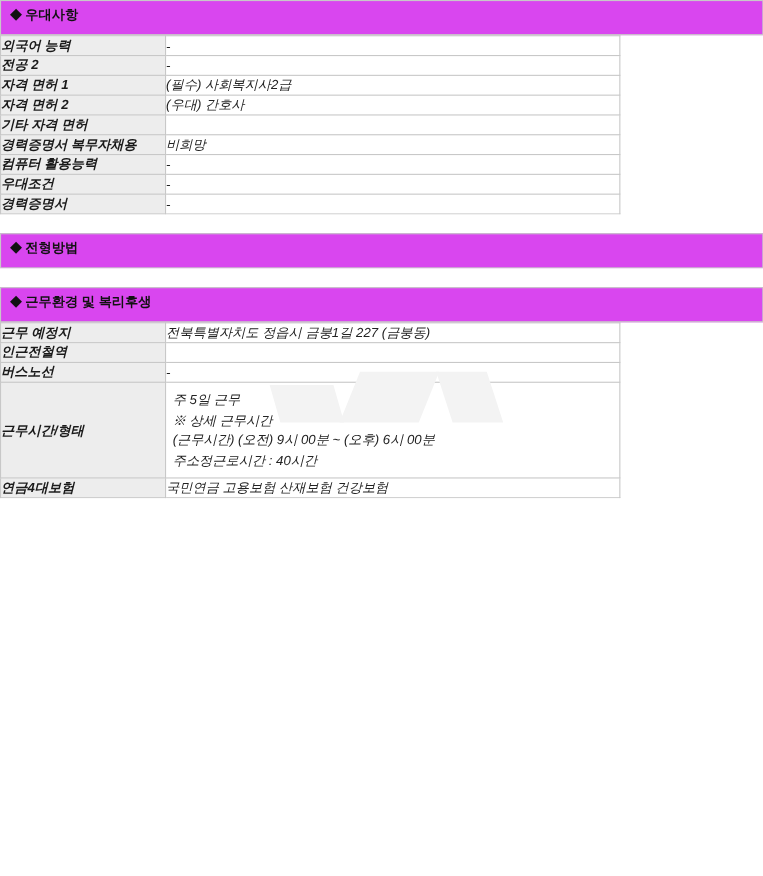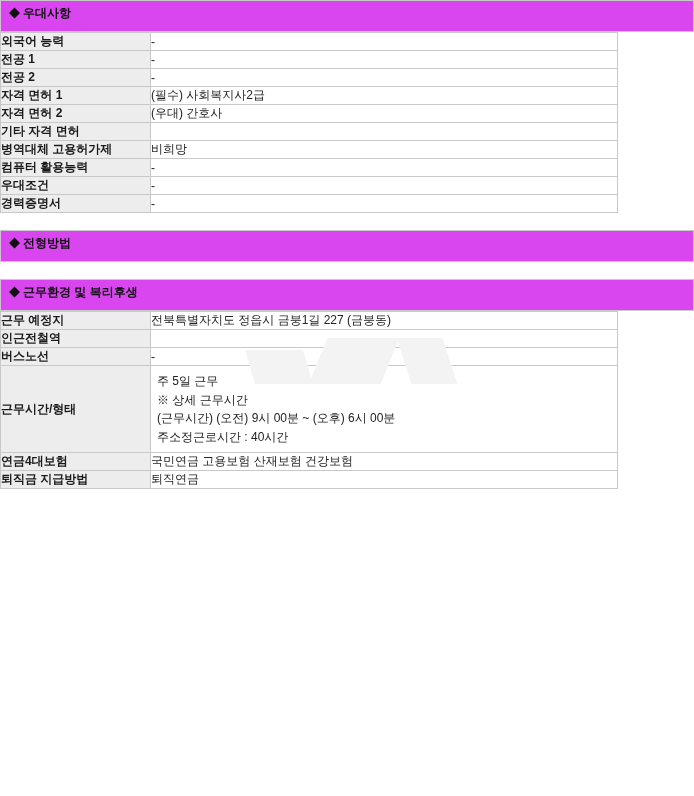--- a/index.html
+++ b/index.html
@@ -32,22 +32,23 @@
     font-weight: bold;
     font-size: 12px;
     color: #111111;
   }
   .diamond {
     font-size: 11px;
     margin-right: 3px;
   }
   table.grid {
     border-collapse: collapse;
-    width: 618px;
+    width: 564px;
     table-layout: fixed;
+    font-style: italic;
   }
   table.grid td {
     border: 1px solid #c8c8c8;
     padding: 0;
     vertical-align: middle;
     font-size: 12px;
   }
   td.label {
     background: #ededed;
     font-weight: bold;
@@ -105,41 +106,37 @@
       <colgroup>
           <col style="width:150px">
           <col>
         </colgroup>
       <tbody>
         <tr>
           <td class="label">외국어 능력</td>
           <td class="value">-</td>
         </tr>
         <tr>
-          <td class="label">전공 1</td>
-          <td class="value">-</td>
-        </tr>
-        <tr>
           <td class="label">전공 2</td>
           <td class="value">-</td>
         </tr>
         <tr>
           <td class="label">자격 면허 1</td>
           <td class="value">(필수) 사회복지사2급</td>
         </tr>
         <tr>
           <td class="label">자격 면허 2</td>
           <td class="value">(우대) 간호사</td>
         </tr>
         <tr>
           <td class="label">기타 자격 면허</td>
           <td class="value"></td>
         </tr>
         <tr>
-          <td class="label">병역대체 고용허가제</td>
+          <td class="label">경력증명서 복무자채용</td>
           <td class="value">비희망</td>
         </tr>
         <tr>
           <td class="label">컴퓨터 활용능력</td>
           <td class="value">-</td>
         </tr>
         <tr>
           <td class="label">우대조건</td>
           <td class="value">-</td>
         </tr>
@@ -187,21 +184,17 @@
           <td class="label">근무시간/형태</td>
           <td class="value multi" style="white-space: pre-line;">주 5일 근무
 ※ 상세 근무시간
 (근무시간) (오전) 9시 00분 ~ (오후) 6시 00분
 주소정근로시간 : 40시간</td>
         </tr>
         <tr>
           <td class="label">연금4대보험</td>
           <td class="value">국민연금 고용보험 산재보험 건강보험</td>
         </tr>
-        <tr>
-          <td class="label">퇴직금 지급방법</td>
-          <td class="value">퇴직연금</td>
-        </tr>
       </tbody>
     </table>
   </div>
 
 </div>
 
 </body></html>

